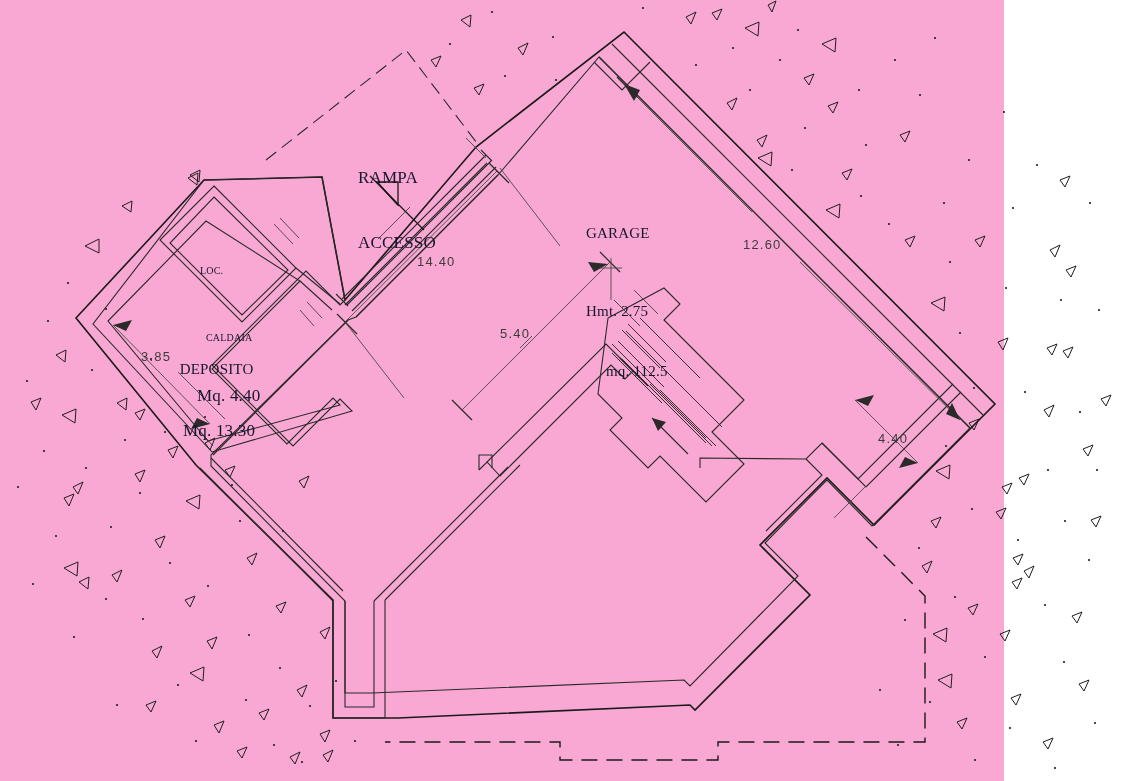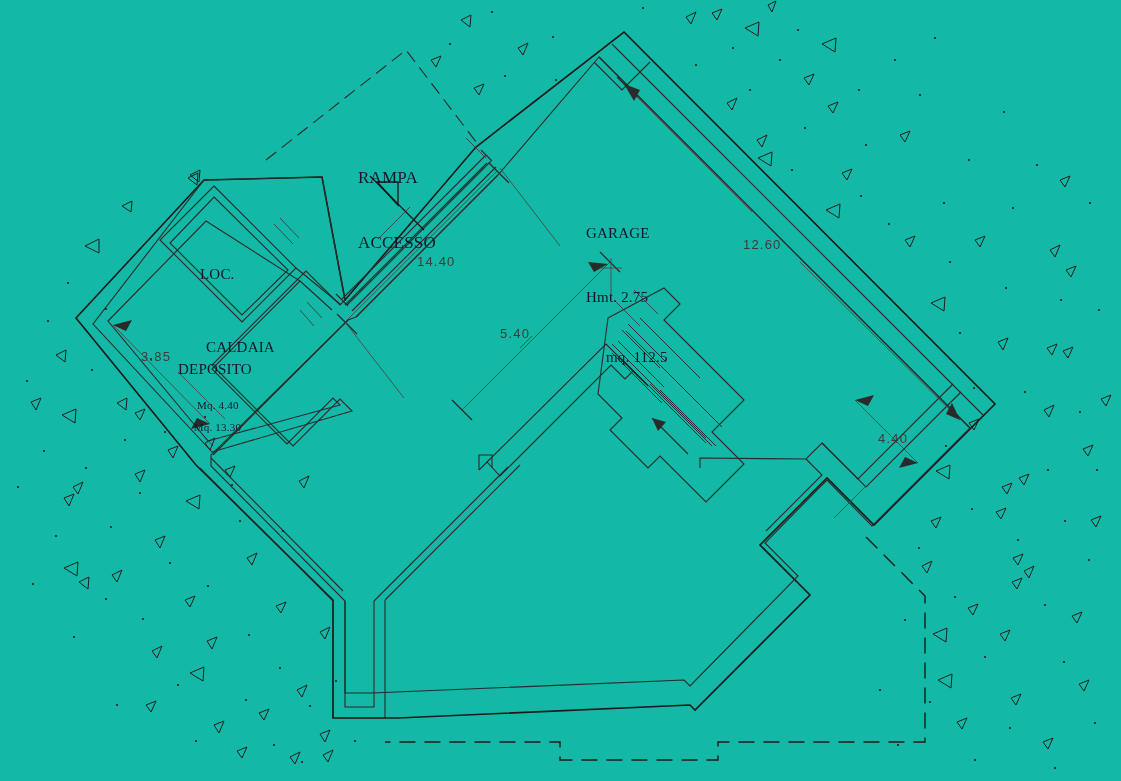--- a/index.html
+++ b/index.html
@@ -9,23 +9,23 @@
     background: #ffffff;
   }
   body {
     width: 1121px;
     height: 781px;
     overflow: hidden;
     font-family: "Liberation Serif", serif;
   }
   #plan-root {
     position: relative;
-    width: 1121px;
+    width: 1004px;
     height: 781px;
-    background: #14b8a6;
+    background: #f9a8d4;
   }
   svg#plan-svg {
     position: absolute;
     left: 0;
     top: 0;
     width: 1121px;
     height: 781px;
     display: block;
   }
   .wall {
@@ -102,24 +102,24 @@
     line-height: 1.28;
     letter-spacing: 0.2px;
   }
   .lbl-room-title {
     font-size: 15px;
   }
   .lbl-room-sub {
     font-size: 15px;
   }
   .lbl-small-title {
-    font-size: 15px;
+    font-size: 10px;
   }
   .lbl-small-sub {
-    font-size: 11px;
+    font-size: 17px;
   }
   .lbl-big {
     font-size: 17px;
   }
   .dim-txt {
     position: absolute;
     color: #3c3c3c;
     font-family: "Liberation Sans", sans-serif;
     font-size: 13px;
     letter-spacing: 1.2px;
@@ -610,21 +610,21 @@
     </g>
   </svg>
 
   <div class="lbl lbl-big" style="left:358px; top:123px;">
     <div>RAMPA</div>
     <div>ACCESSO</div>
   </div>
 
   <div class="lbl" style="left:586px; top:183px;">
     <div class="lbl-room-title">GARAGE</div>
-    <div class="lbl-room-sub" style="margin-top:4px;">Hmt. 2.75</div>
+    <div class="lbl-room-sub" style="margin-top:18px;">Hmt. 2.75</div>
     <div class="lbl-room-sub" style="margin-left:20px;">mq. 112.5</div>
   </div>
 
   <div class="lbl" style="left:200px; top:224px;">
     <div class="lbl-small-title">LOC.</div>
     <div class="lbl-small-title" style="margin-left:6px;margin-top:13px;">CALDAIA</div>
     <div class="lbl-small-sub" style="margin-left:-3px;">Mq. 4.40</div>
   </div>
 
   <div class="lbl" style="left:178px; top:319px;text-align:center;">

